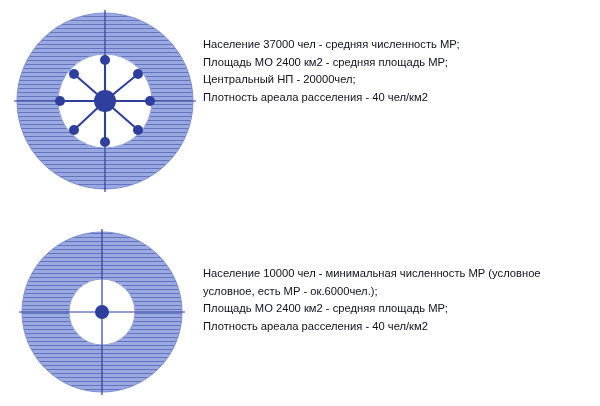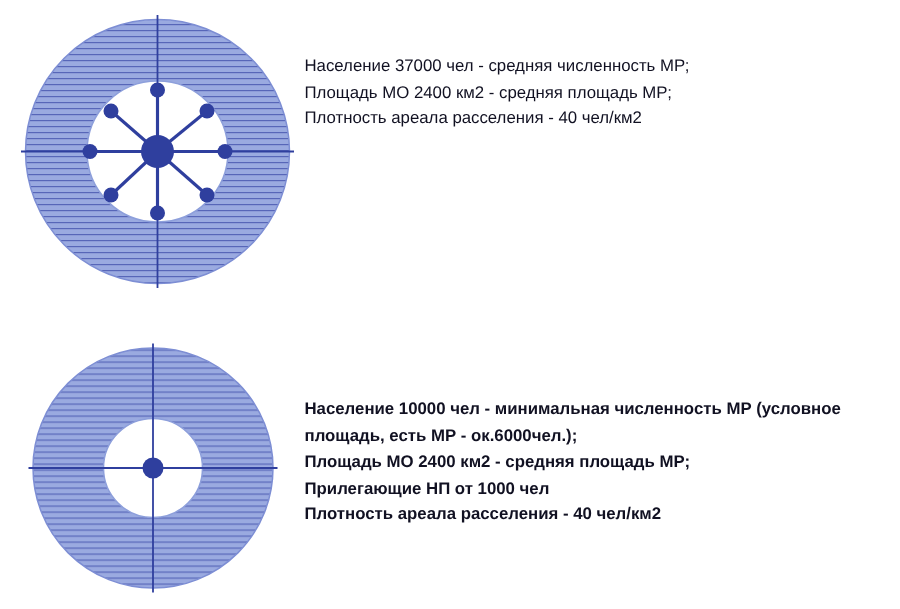--- a/index.html
+++ b/index.html
@@ -14,21 +14,21 @@
     color: #1a1a2e;
     position: relative;
     overflow: hidden;
   }
   .slide {
     position: absolute;
     left: 0;
     width: 600px;
   }
   #block-top { top: 0; height: 203px; }
-  #block-bottom { top: 203px; height: 203px; font-weight: bold; }
+  #block-bottom { top: 203px; height: 203px; }
 
   .diagram {
     position: absolute;
     left: 12px;
     top: 8px;
     width: 186px;
     height: 186px;
   }
   #block-bottom .diagram { top: 22px; }
 
@@ -100,20 +100,21 @@
         <circle cx="62" cy="66" r="5"></circle>
       </g>
 
       <circle cx="93" cy="93" r="11" fill="#2f3f9e"></circle>
     </svg>
   </div>
 
   <div class="text-col">
     <div class="line">Население 37000 чел - средняя численность МР;</div>
     <div class="line">Площадь МО 2400 км2 - средняя площадь МР;</div>
+    <div class="line">Центральный НП - 20000чел;</div>
     <div class="line">Плотность ареала расселения - 40 чел/км2</div>
   </div>
 </div>
 
 <div class="slide" id="block-bottom">
 
   <div class="diagram">
     <svg width="186" height="186" viewBox="0 0 186 186">
       <defs>
         <pattern id="hatchB" width="4" height="4" patternUnits="userSpaceOnUse" patternTransform="rotate(90)">
@@ -133,18 +134,17 @@
 
       <line x1="90" y1="4" x2="90" y2="170" stroke="#2f3f9e" stroke-width="1.2"></line>
       <line x1="7" y1="87" x2="173" y2="87" stroke="#2f3f9e" stroke-width="1.2"></line>
 
       <circle cx="90" cy="87" r="7" fill="#2f3f9e"></circle>
     </svg>
   </div>
 
   <div class="text-col">
     <div class="line">Население 10000 чел - минимальная численность МР (условное</div>
-    <div class="line">площадь, есть МР - ок.6000чел.);</div>
+    <div class="line">условное, есть МР - ок.6000чел.);</div>
     <div class="line">Площадь МО 2400 км2 - средняя площадь МР;</div>
-    <div class="line">Прилегающие НП от 1000 чел</div>
     <div class="line">Плотность ареала расселения - 40 чел/км2</div>
   </div>
 </div>
 
 </body></html>

